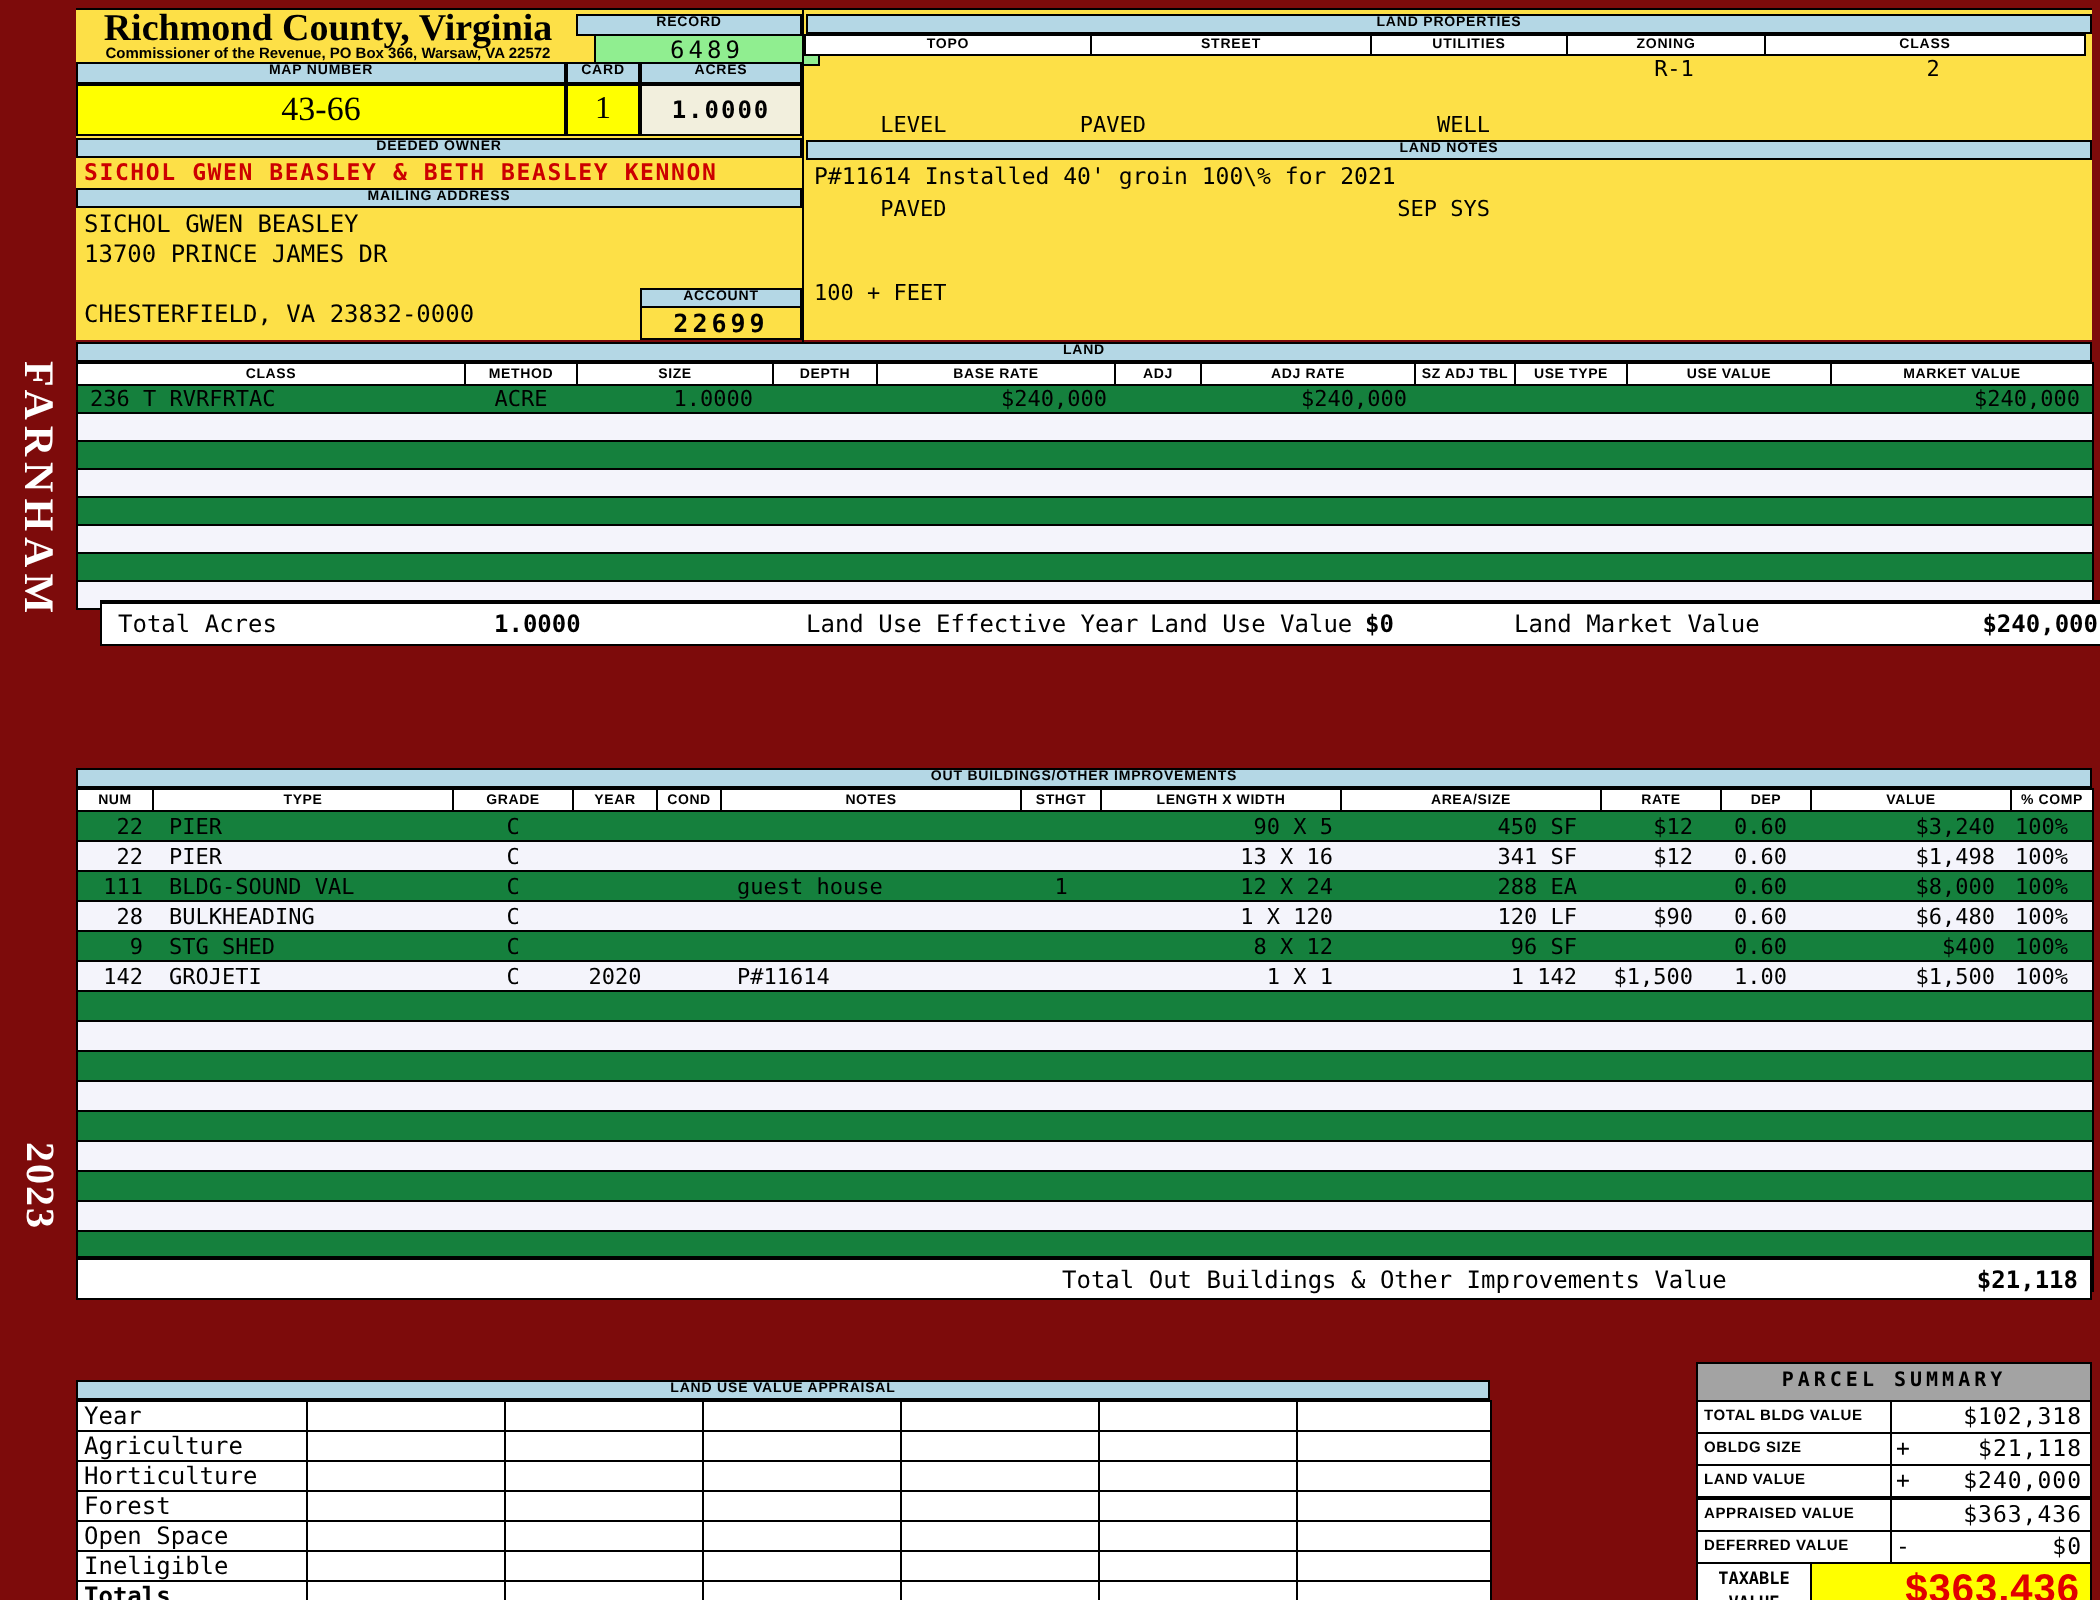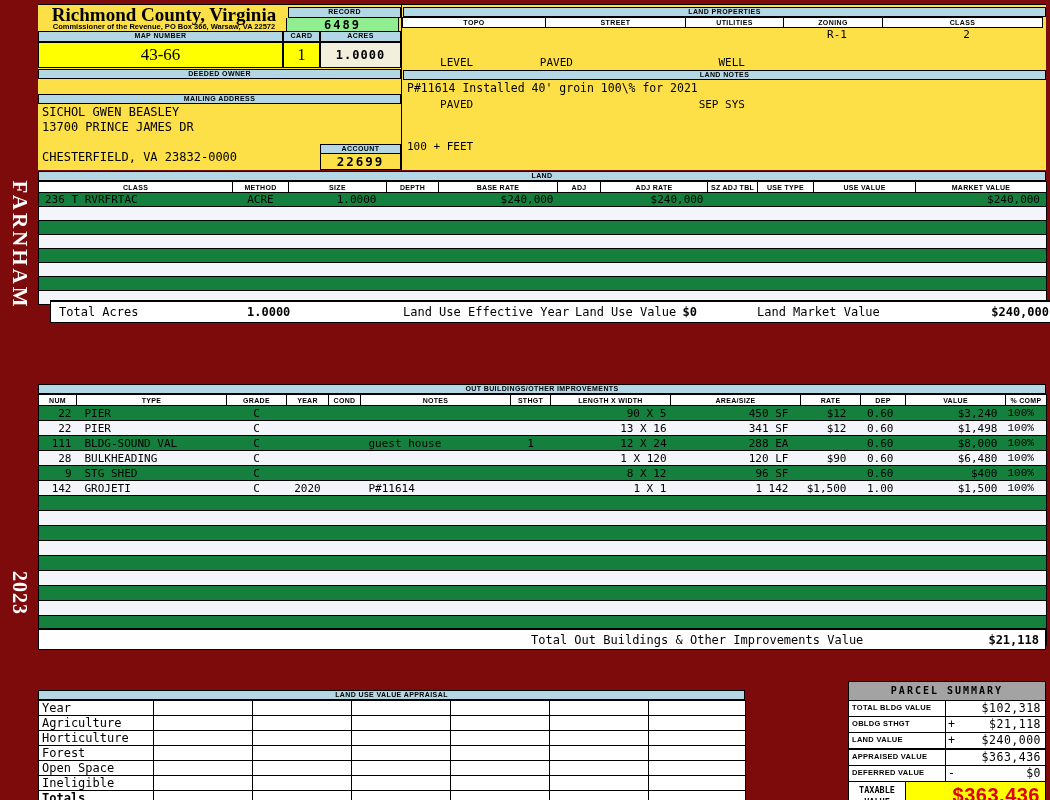--- a/index.html
+++ b/index.html
@@ -25,22 +25,22 @@
     overflow:hidden;
   }
   .mono{font-family:"DejaVu Sans Mono","Liberation Mono",monospace;}
 
   
   #band{left:38px;top:4px;width:1008px;height:166px;background:#fde047;border-top:1px solid #000;box-sizing:border-box;}
   #title-wrap{left:2px;top:1px;width:248px;height:25px;text-align:center;}
   #county-title{font-family:"Liberation Serif",serif;font-weight:bold;font-size:19px;line-height:17px;}
   #county-sub{font-size:7.5px;font-weight:bold;line-height:8px;}
   #record-header{left:250px;top:2px;width:113px;height:11px;}
-  #record-value{left:248px;top:13px;width:113px;height:15px;background:#90ee90;border:1px solid #000;border-top:none;box-sizing:border-box;
-    text-align:center;font-weight:bold;font-size:12px;letter-spacing:2px;line-height:14px;}
+  #record-value{left:259px;top:13px;width:113px;height:15px;background:#90ee90;border:1px solid #000;border-top:none;box-sizing:border-box;
+    text-align:center;font-weight:normal;font-size:12px;letter-spacing:2px;line-height:14px;}
   #map-header{left:0;top:26px;width:245px;height:11px;}
   #card-header{left:245px;top:26px;width:37px;height:11px;}
   #acres-header{left:282px;top:26px;width:81px;height:11px;}
   #map-value{left:0;top:37px;width:245px;height:26px;background:#ffff00;border:1px solid #000;box-sizing:border-box;
     text-align:center;font-family:"Liberation Serif",serif;font-size:17px;line-height:24px;}
   #card-value{left:245px;top:37px;width:37px;height:26px;background:#ffff00;border:1px solid #000;box-sizing:border-box;
     text-align:center;font-family:"Liberation Serif",serif;font-size:16px;line-height:24px;}
   #acres-value{left:282px;top:37px;width:81px;height:26px;background:#f2efdd;border:1px solid #000;box-sizing:border-box;
     text-align:center;font-weight:bold;font-size:12px;letter-spacing:1px;line-height:24px;}
   #owner-header{left:0;top:64px;width:363px;height:10px;}
@@ -91,21 +91,21 @@
   #out-table td:nth-child(3){text-align:center;}
   #out-table td:nth-child(4){text-align:center;}
   #out-table td:nth-child(5){text-align:center;}
   #out-table td:nth-child(6){text-align:left;padding-left:8px;}
   #out-table td:nth-child(7){text-align:center;}
   #out-table td:nth-child(8){text-align:right;padding-right:4px;}
   #out-table td:nth-child(9){text-align:right;padding-right:12px;}
   #out-table td:nth-child(10){text-align:right;padding-right:14px;}
   #out-table td:nth-child(11){text-align:right;padding-right:12px;}
   #out-table td:nth-child(12){text-align:right;padding-right:8px;}
-  #out-table td:nth-child(13){text-align:center;padding-right:22px;font-family:Liberation Mono, monospace;}
+  #out-table td:nth-child(13){text-align:center;padding-right:22px;}
 
   
   .totals-bar{background:#fff;border:1px solid #000;border-top-width:2px;box-sizing:border-box;
     font-family:"DejaVu Sans Mono","Liberation Mono",monospace;font-size:12px;}
   .totals-bar span{position:absolute;top:3px;white-space:nowrap;}
   .bold{font-weight:bold;}
   #land-totals{left:38px;top:300px;width:1008px;height:23px;margin-left:12px;}
   #out-totals{left:38px;top:628px;width:1008px;height:22px;}
 
   
@@ -149,20 +149,21 @@
   <div class="abs mono" id="record-value">6489</div>
 
   <div class="abs bluehdr" id="map-header">MAP NUMBER</div>
   <div class="abs bluehdr" id="card-header">CARD</div>
   <div class="abs bluehdr" id="acres-header">ACRES</div>
   <div class="abs" id="map-value">43-66</div>
   <div class="abs" id="card-value">1</div>
   <div class="abs mono" id="acres-value">1.0000</div>
 
   <div class="abs bluehdr" id="owner-header">DEEDED OWNER</div>
+  <div class="abs mono" id="owner-value">SICHOL GWEN BEASLEY &amp; BETH BEASLEY KENNON</div>
   <div class="abs bluehdr" id="mail-header">MAILING ADDRESS</div>
   <div class="abs mono" id="mail-lines">
     <div>SICHOL GWEN BEASLEY</div>
     <div>13700 PRINCE JAMES DR</div>
     <div></div>
     <div>CHESTERFIELD, VA 23832-0000</div>
   </div>
   <div class="abs bluehdr" id="account-header">ACCOUNT</div>
   <div class="abs mono" id="account-value">22699</div>
 
@@ -712,21 +713,21 @@
 <div class="abs" id="psum">
   <div id="psum-title">PARCEL SUMMARY</div>
   <div class="psum-row">
     <div class="psum-label">TOTAL BLDG VALUE</div>
     <div class="psum-valwrap">
         <span class="psum-op"></span>
         <span class="psum-val">$102,318</span>
       </div>
   </div>
   <div class="psum-row">
-    <div class="psum-label">OBLDG STHGT</div>
+    <div class="psum-label">OBLDG SIZE</div>
     <div class="psum-valwrap">
         <span class="psum-op">+</span>
         <span class="psum-val">$21,118</span>
       </div>
   </div>
   <div class="psum-row sumline">
     <div class="psum-label">LAND VALUE</div>
     <div class="psum-valwrap">
         <span class="psum-op">+</span>
         <span class="psum-val">$240,000</span>

